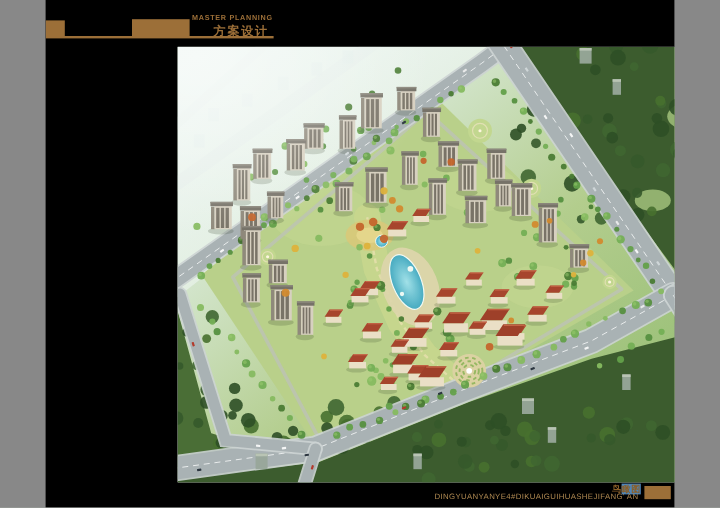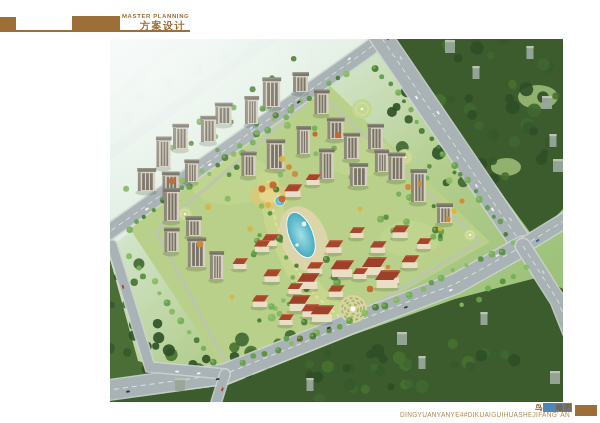--- a/index.html
+++ b/index.html
@@ -1,33 +1,33 @@
 <!DOCTYPE html>
 <html><head>
 <meta charset="utf-8">
 <style>
   html,body{margin:0;padding:0;background:#888;}
-  .page{position:relative;width:600px;height:423px;background:#ffffff;overflow:hidden;
+  .page{position:relative;width:524px;height:423px;background:#000000;overflow:hidden;
         font-family:"Liberation Sans",sans-serif;margin:0 auto;}
   .abs{position:absolute;}
   
   .hd-block1{left:0;top:17px;width:16px;height:13px;background:#9c6f38;}
   .hd-block2{left:72px;top:16px;width:48px;height:14px;background:#9c6f38;}
   .hd-master{left:122px;top:13px;font-size:6px;font-weight:bold;letter-spacing:.6px;color:#9c6f38;white-space:nowrap;}
   .hd-scheme{left:110px;top:19px;width:76px;text-align:right;font-size:10px;font-weight:bold;
              letter-spacing:1.5px;color:#9c6f38;white-space:nowrap;}
   .hd-rule{left:0;top:30px;width:190px;height:2px;background:#9c6f38;}
   .hd-title{right:4px;top:18.5px;font-size:10.5px;font-weight:bold;color:#8d6b2f;letter-spacing:.5px;
             border-bottom:2px solid #9c6f38;padding:0 1px 1.5px 1px;white-space:nowrap;}
   
   .render-area{left:110px;top:39px;width:453px;height:363px;overflow:hidden;background:#cfe2cf;}
   .render-area svg{position:absolute;left:0;top:0;width:100%;height:100%;display:block;}
   
   .ft-view{right:28px;top:402.5px;font-size:7.5px;font-weight:bold;color:#8a5f28;letter-spacing:.5px;white-space:nowrap;}
-  .ft-view .hl{background:#4f86b8;padding-left:13px;}
+  .ft-view .hl{background:#4f86b8;}
   .ft-pinyin{right:30px;top:411px;font-size:6.5px;color:#b08a52;letter-spacing:.3px;white-space:nowrap;}
   .ft-block{right:3px;top:404.5px;width:22px;height:11px;background:#9c6f38;}
 </style>
 </head>
 <body>
 
 <div class="page">
 
   <div class="abs hd-block1"></div>
   <div class="abs hd-block2"></div>

